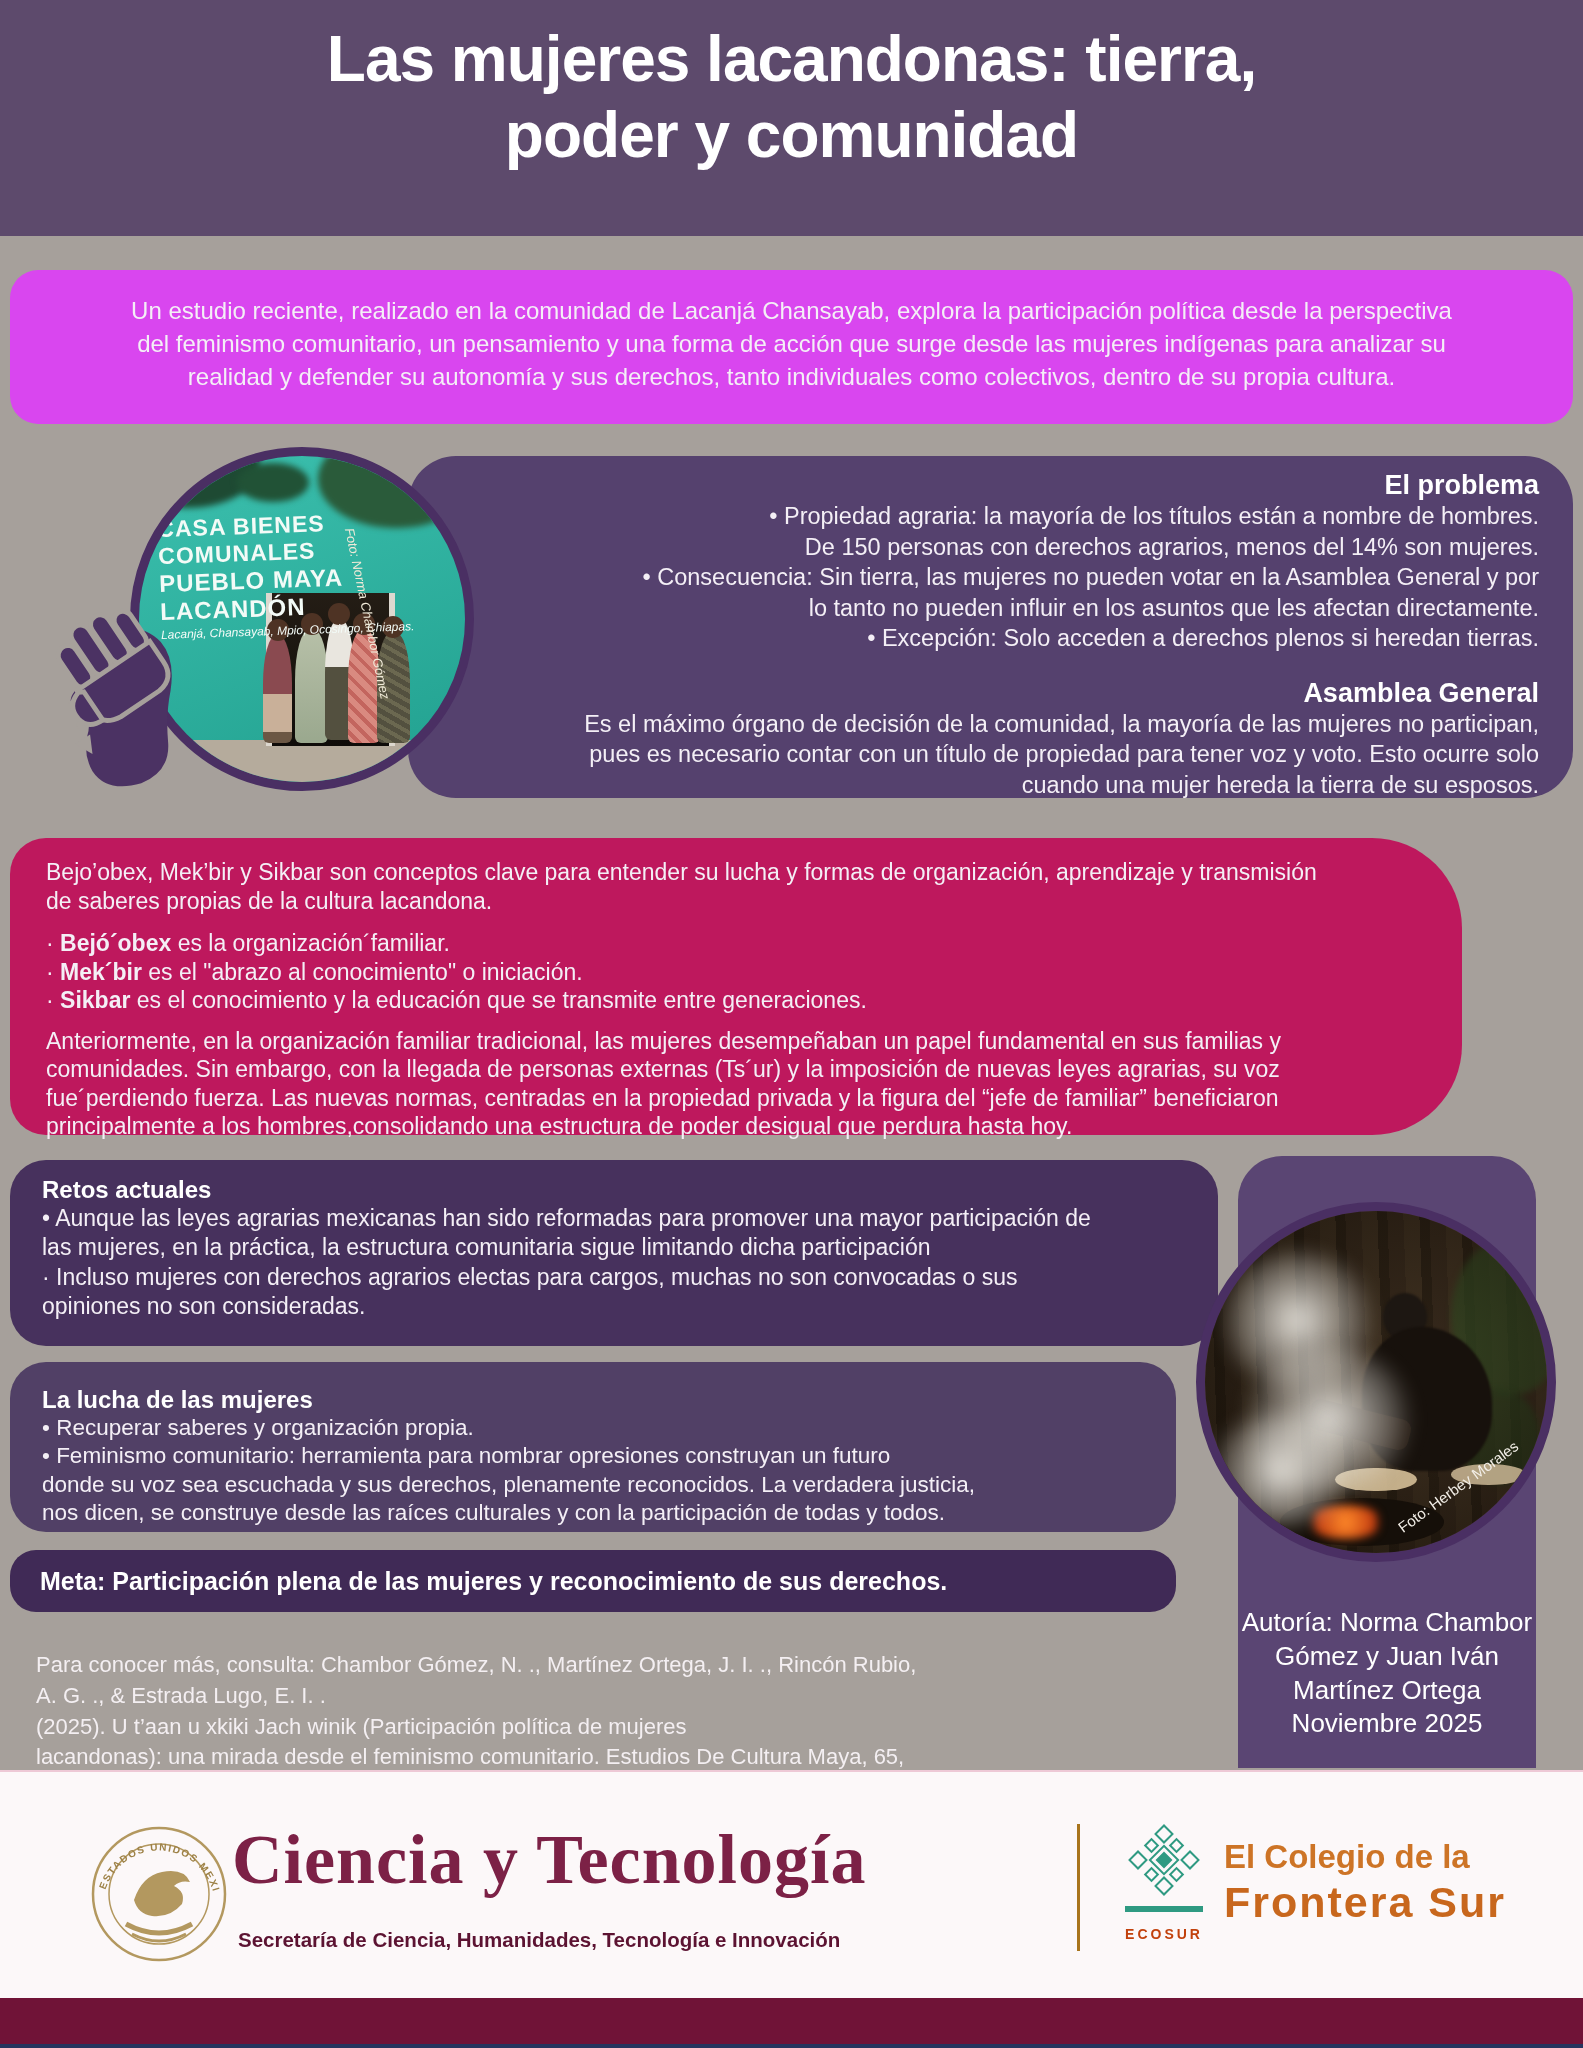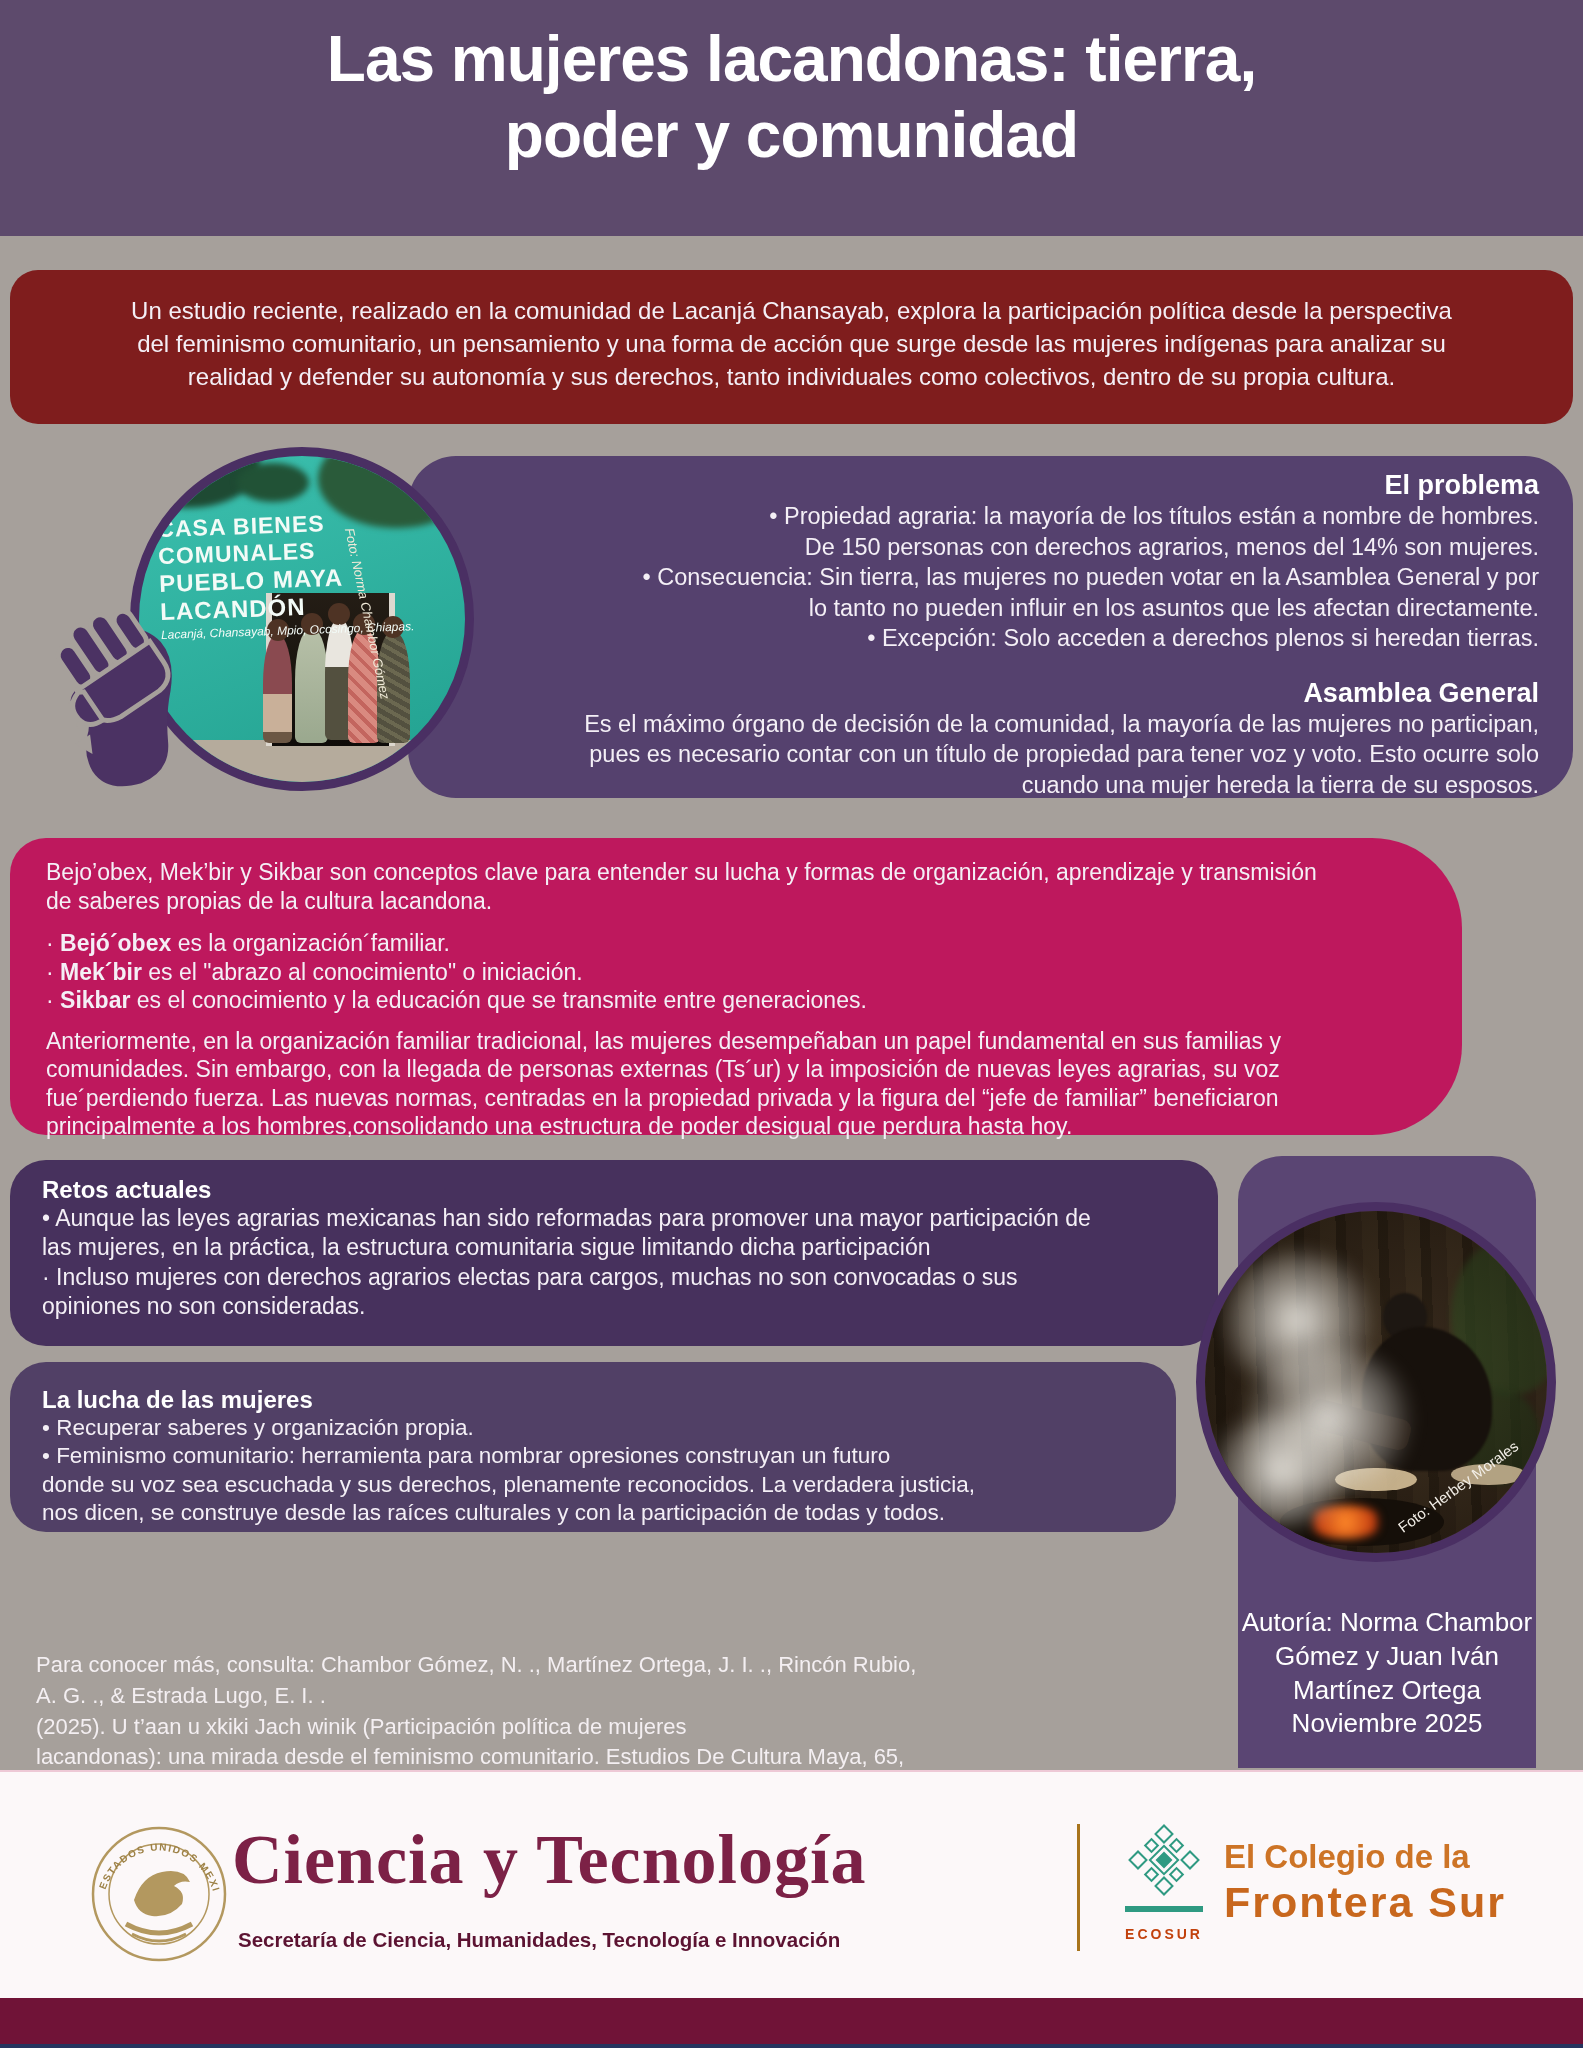--- a/index.html
+++ b/index.html
@@ -8,21 +8,21 @@
   .abs{position:absolute;}
   .white{color:#f4eff6;}
   .ml{white-space:pre-line;}
 
   
   #header{left:0;top:0;width:1583px;height:236px;background:#5d4a6c;}
   #page-title{left:0;top:22px;width:1583px;text-align:center;color:#ffffff;
               font-size:64px;line-height:1.18;font-weight:700;letter-spacing:-1px;}
 
   
-  #intro-box{left:10px;top:270px;width:1563px;height:154px;background:#7f1d1d;border-radius:28px;}
+  #intro-box{left:10px;top:270px;width:1563px;height:154px;background:#d946ef;border-radius:28px;}
   #intro-text{left:30px;top:24px;width:1503px;text-align:center;font-size:24px;line-height:1.38;}
 
   
   #problema-box{left:408px;top:456px;width:1165px;height:342px;background:#55416e;border-radius:48px;}
   #problema-content{left:150px;top:14px;width:981px;text-align:right;}
   .sec-heading{font-size:27px;font-weight:700;color:#ffffff;}
   .body-text{font-size:23.5px;line-height:1.3;}
   #problema-sub-heading{margin-top:24px;}
 
   
@@ -238,20 +238,23 @@
   <div id="lucha-box" class="abs">
     <div id="lucha-content" class="abs">
       <div class="list-heading">La lucha de las mujeres</div>
       <div class="lucha-text ml white">•  Recuperar saberes y organización propia.</div>
       <div class="lucha-text ml white">•  Feminismo comunitario: herramienta para nombrar opresiones construyan un futuro
 donde su voz sea escuchada y sus derechos, plenamente reconocidos. La verdadera justicia,
 nos dicen, se construye desde las raíces culturales y con la participación de todas y todos.</div>
     </div>
   </div>
 
+  <div id="meta-bar" class="abs">
+    <div id="meta-text" class="abs">Meta: Participación plena de las mujeres y reconocimiento de sus derechos.</div>
+  </div>
 
   <div id="citation-text" class="abs ml">Para conocer más, consulta: Chambor Gómez, N. ., Martínez Ortega, J. I. ., Rincón Rubio, A. G. ., &amp; Estrada Lugo, E. I. .
 (2025). U t’aan u xkiki Jach winik (Participación política de mujeres
 lacandonas): una mirada desde el feminismo comunitario. Estudios De Cultura Maya, 65, 249-275.
 https://doi.org/10.19130/iifl.ecm.2025.1/0Q27R1V058</div>
 
   <div id="footer" class="abs">
 
     <svg id="seal" class="abs" viewBox="0 0 142 152">
       <defs>

